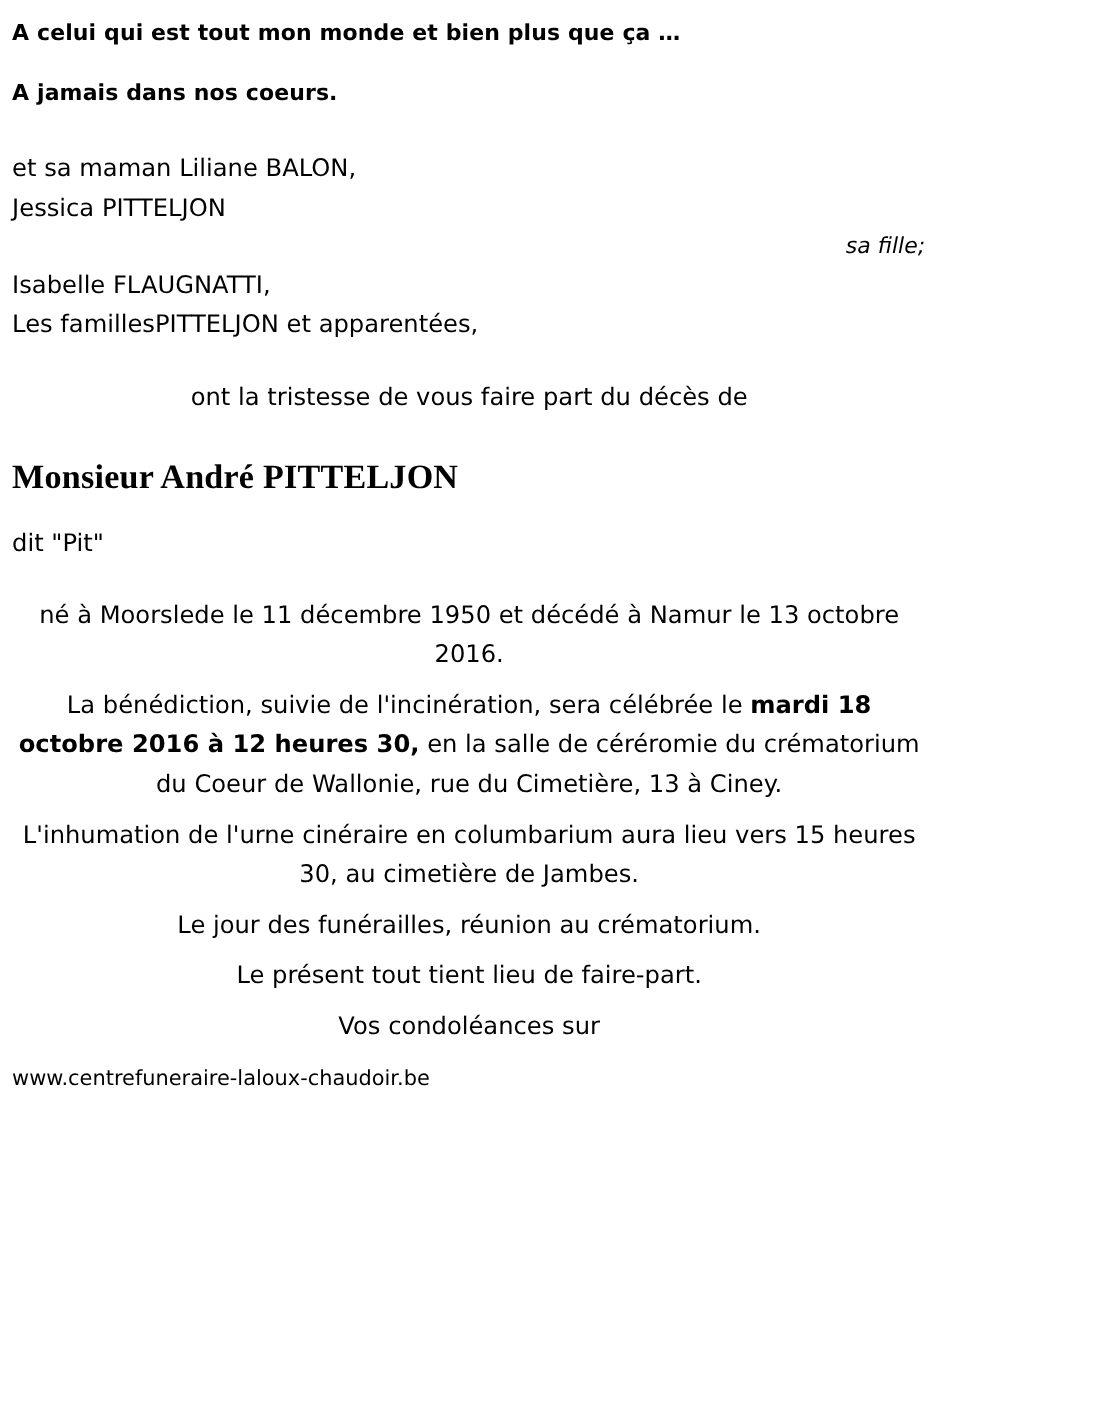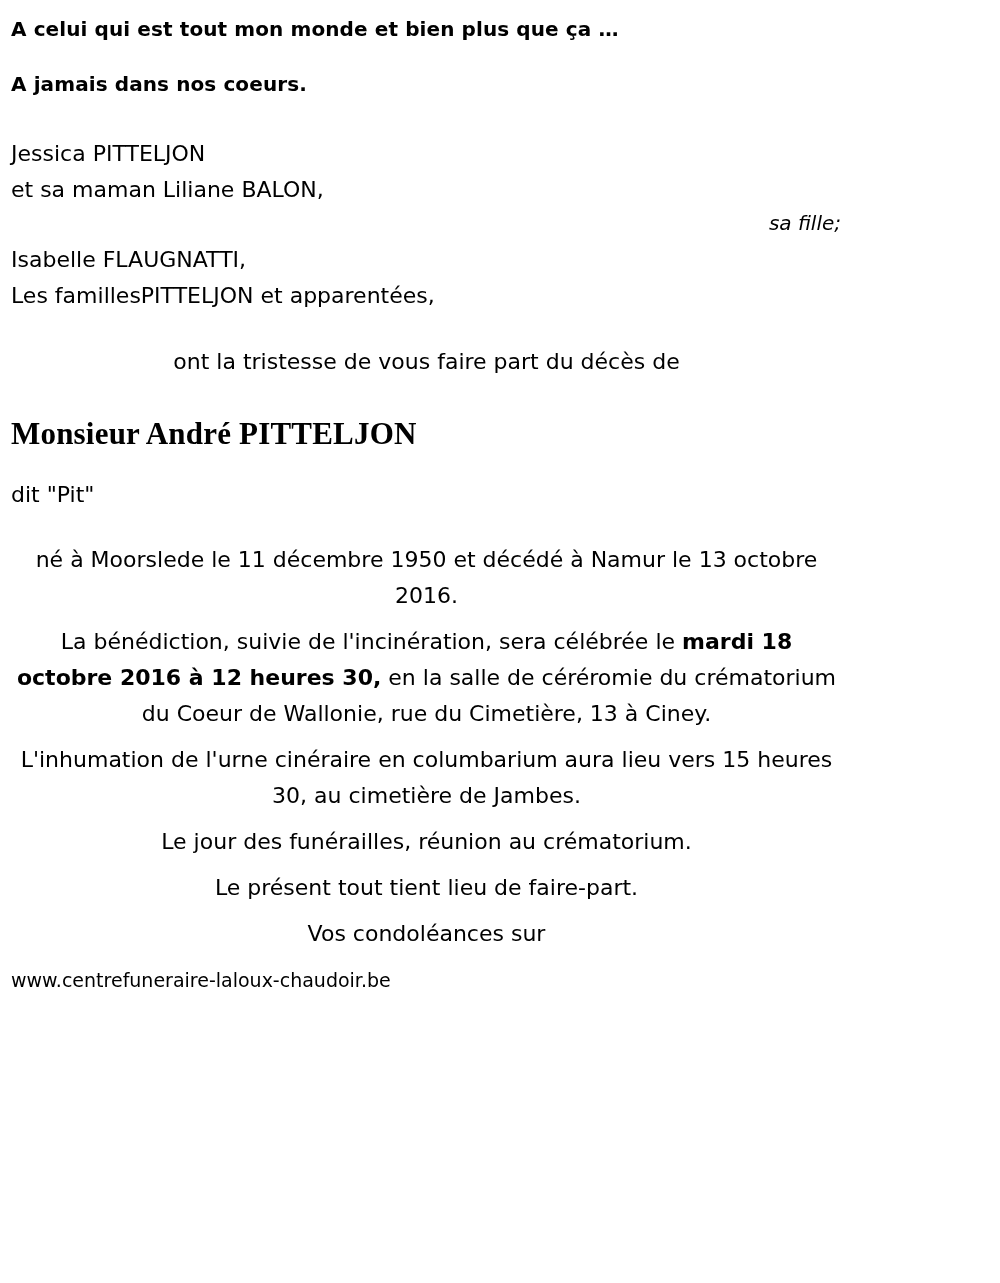--- a/index.html
+++ b/index.html
@@ -102,22 +102,22 @@
 
   <div>
     <p class="dedication">A celui qui est tout mon monde et bien plus que ça …</p>
     <div class="spacer-sm"></div>
     <p class="dedication">A jamais dans nos coeurs.</p>
   </div>
 
   <div class="spacer-lg"></div>
 
   <div class="mourner-list">
+    <div class="mourner-line">et sa maman Liliane BALON,</div>
     <div class="mourner-line">Jessica PITTELJON</div>
-    <div class="mourner-line">et sa maman Liliane BALON,</div>
   </div>
 
   <div class="relation-row">
     <span class="relation-note">sa fille;</span>
   </div>
 
   <div class="mourner-list">
     <div class="mourner-line">Isabelle FLAUGNATTI,</div>
     <div class="mourner-line">Les famillesPITTELJON et apparentées,</div>
   </div>

